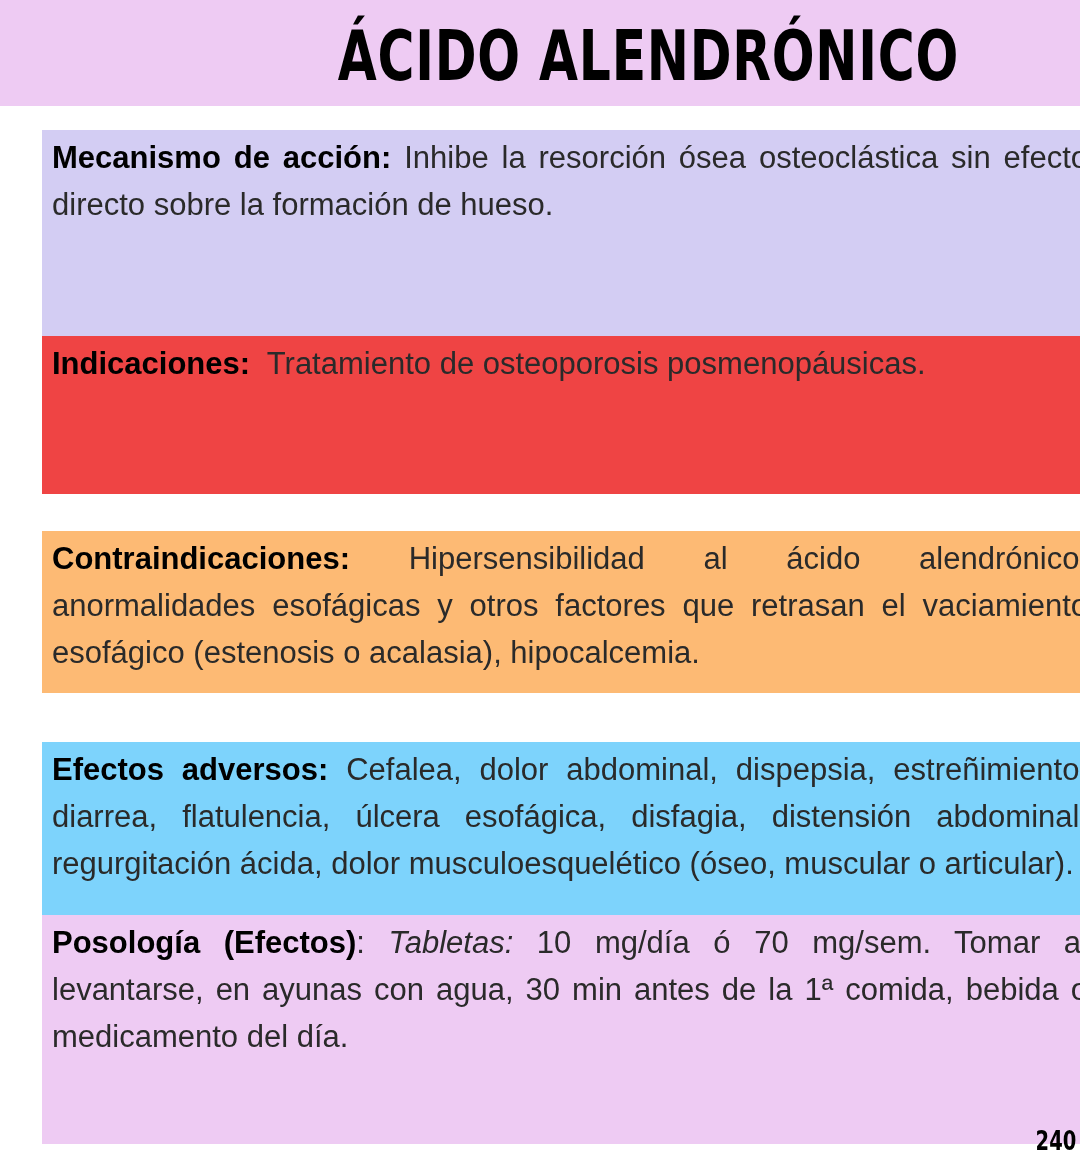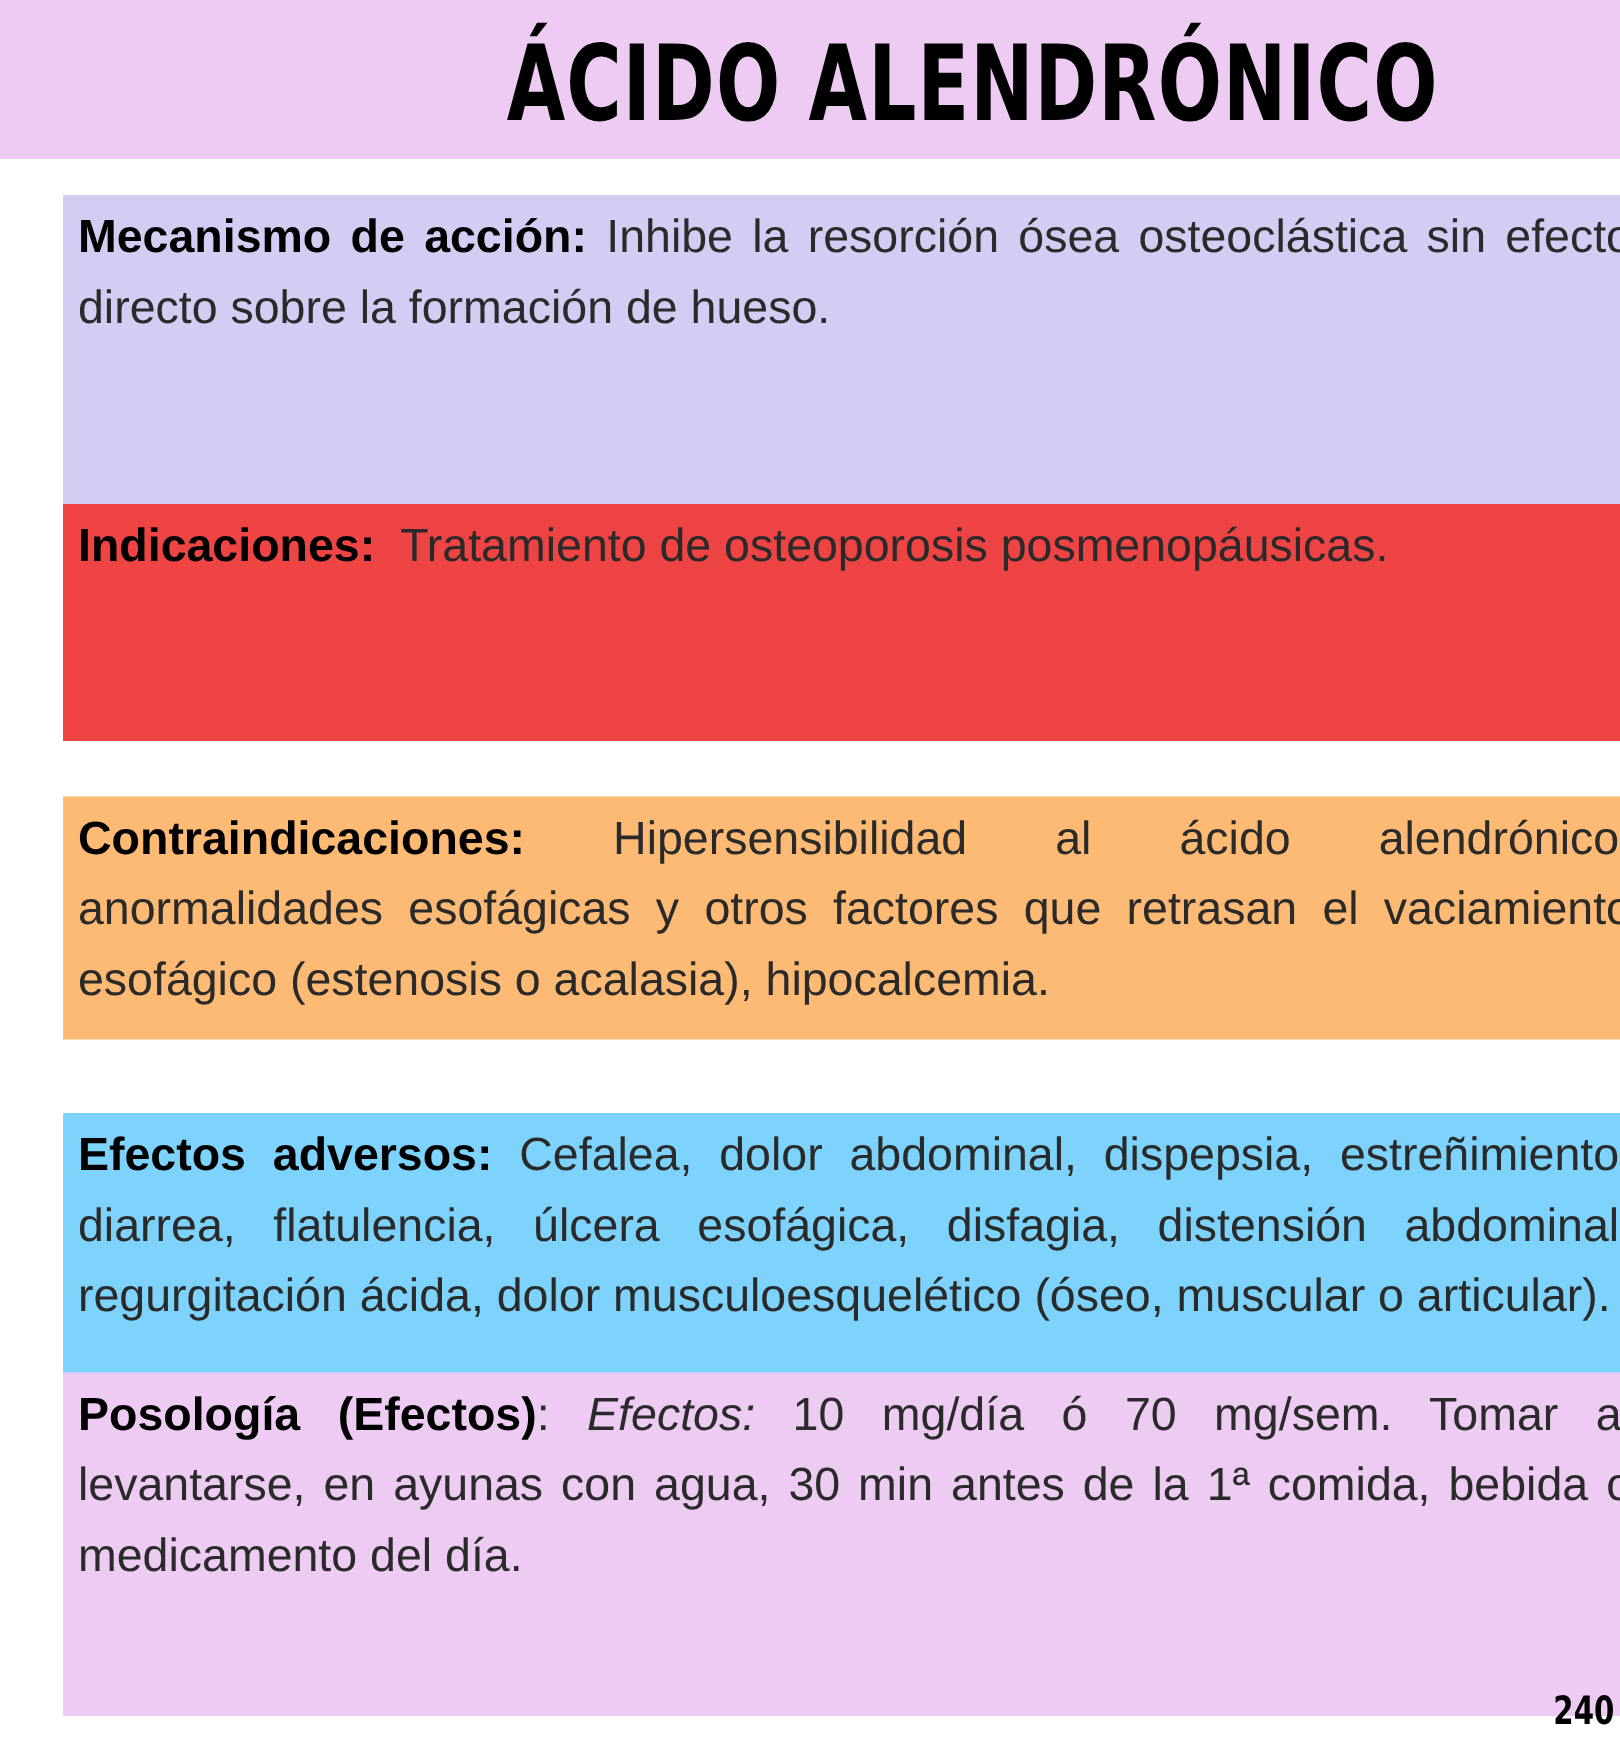--- a/index.html
+++ b/index.html
@@ -89,16 +89,16 @@
 
 <div class="section sec-contra">
   <span class="label">Contraindicaciones:</span><span> Hipersensibilidad al ácido alendrónico, anormalidades esofágicas y otros factores que retrasan el vaciamiento esofágico (estenosis o acalasia), hipocalcemia.</span>
 </div>
 
 <div class="section sec-efectos">
   <span class="label">Efectos adversos:</span><span> Cefalea, dolor abdominal, dispepsia, estreñimiento, diarrea, flatulencia, úlcera esofágica, disfagia, distensión abdominal, regurgitación ácida, dolor musculoesquelético (óseo, muscular o articular).</span>
 </div>
 
 <div class="section sec-posologia">
-  <span class="label">Posología (Efectos)</span><span>: </span><span class="em">Efectos:</span><span> 10 mg/día ó 70 mg/sem. Tomar al levantarse, en ayunas con agua, 30 min antes de la 1ª comida, bebida o medicamento del día.</span>
+  <span class="label">Posología (Efectos)</span><span>: </span><span class="em">Tabletas:</span><span> 10 mg/día ó 70 mg/sem. Tomar al levantarse, en ayunas con agua, 30 min antes de la 1ª comida, bebida o medicamento del día.</span>
 </div>
 
 <div class="page-number">240</div>
 
 </body></html>

